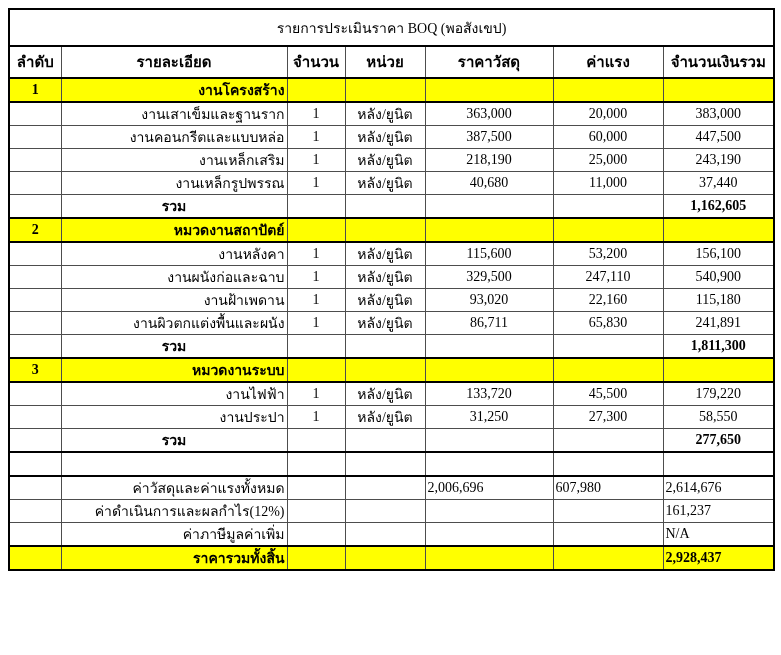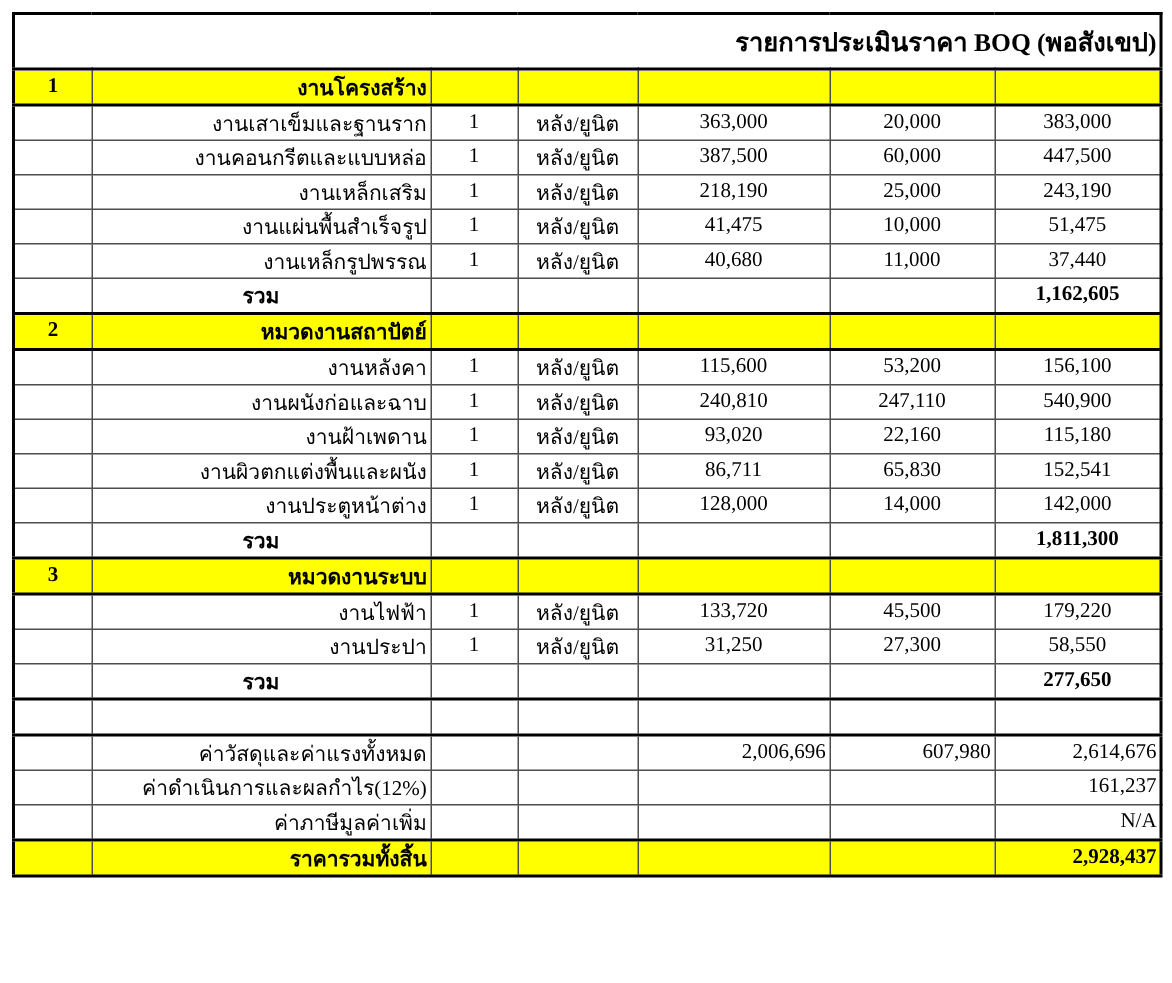--- a/index.html
+++ b/index.html
@@ -25,23 +25,23 @@
     font-size: 14px;
     font-weight: normal;
     height: 22px;
     padding: 0 2px;
     overflow: hidden;
     white-space: nowrap;
     vertical-align: middle;
   }
   tr.title-row td {
     height: 35px;
-    font-size: 17px;
-    font-weight: bold;
-    text-align: right;
+    font-size: 14px;
+    font-weight: normal;
+    text-align: center;
     border-bottom: 2px solid var(--frame, #000);
   }
   tr.header-row th {
     height: 30px;
     font-size: 15px;
     font-weight: bold;
     text-align: center;
     border-bottom: 2px solid var(--frame, #000);
   }
   tr.section td, tr.grand td {
@@ -53,40 +53,49 @@
   tr.sum td {
     font-weight: bold;
     border-bottom: 2px solid var(--frame, #000);
   }
   tr.blank td {
     border-top: 2px solid var(--frame, #000);
     border-bottom: 2px solid var(--frame, #000);
   }
   td.l { text-align: right; padding-left: 4px; }
   td.c { text-align: center; }
-  td.r { text-align: right; padding-right: 2px; }
+  td.r { text-align: left; padding-right: 2px; }
 </style>
 </head>
 <body>
 
 <div class="sheet">
   <table class="boq">
     <colgroup>
       <col style="width:52px">
         <col style="width:226px">
         <col style="width:58px">
       <col style="width:80px">
         <col style="width:128px">
         <col style="width:110px">
       <col style="width:111px">
     </colgroup>
     <thead>
       <tr class="title-row">
         <td colspan="7">รายการประเมินราคา BOQ (พอสังเขป)</td>
       </tr>
+      <tr class="header-row">
+        <th>ลำดับ</th>
+        <th>รายละเอียด</th>
+        <th>จำนวน</th>
+        <th>หน่วย</th>
+        <th>ราคาวัสดุ</th>
+        <th>ค่าแรง</th>
+        <th>จำนวนเงินรวม</th>
+      </tr>
     </thead>
     <tbody id="rows">
         <tr class="section">
           <td class="c">1</td>
           <td class="l">งานโครงสร้าง</td>
           <td class="c"></td>
           <td class="c"></td>
           <td class="c"></td>
           <td class="c"></td>
           <td class="c"></td>
@@ -113,29 +122,20 @@
           <td class="c"></td>
           <td class="l">งานเหล็กเสริม</td>
           <td class="c">1</td>
           <td class="c">หลัง/ยูนิต</td>
           <td class="c">218,190</td>
           <td class="c">25,000</td>
           <td class="c">243,190</td>
         </tr>
         <tr class="item">
           <td class="c"></td>
-          <td class="l">งานแผ่นพื้นสำเร็จรูป</td>
-          <td class="c">1</td>
-          <td class="c">หลัง/ยูนิต</td>
-          <td class="c">41,475</td>
-          <td class="c">10,000</td>
-          <td class="c">51,475</td>
-        </tr>
-        <tr class="item">
-          <td class="c"></td>
           <td class="l">งานเหล็กรูปพรรณ</td>
           <td class="c">1</td>
           <td class="c">หลัง/ยูนิต</td>
           <td class="c">40,680</td>
           <td class="c">11,000</td>
           <td class="c">37,440</td>
         </tr>
         <tr class="sum">
           <td class="c"></td>
           <td class="c">รวม</td>
@@ -161,50 +161,41 @@
           <td class="c">หลัง/ยูนิต</td>
           <td class="c">115,600</td>
           <td class="c">53,200</td>
           <td class="c">156,100</td>
         </tr>
         <tr class="item">
           <td class="c"></td>
           <td class="l">งานผนังก่อและฉาบ</td>
           <td class="c">1</td>
           <td class="c">หลัง/ยูนิต</td>
-          <td class="c">240,810</td>
+          <td class="c">329,500</td>
           <td class="c">247,110</td>
           <td class="c">540,900</td>
         </tr>
         <tr class="item">
           <td class="c"></td>
           <td class="l">งานฝ้าเพดาน</td>
           <td class="c">1</td>
           <td class="c">หลัง/ยูนิต</td>
           <td class="c">93,020</td>
           <td class="c">22,160</td>
           <td class="c">115,180</td>
         </tr>
         <tr class="item">
           <td class="c"></td>
           <td class="l">งานผิวตกแต่งพื้นและผนัง</td>
           <td class="c">1</td>
           <td class="c">หลัง/ยูนิต</td>
           <td class="c">86,711</td>
           <td class="c">65,830</td>
-          <td class="c">152,541</td>
-        </tr>
-        <tr class="item">
-          <td class="c"></td>
-          <td class="l">งานประตูหน้าต่าง</td>
-          <td class="c">1</td>
-          <td class="c">หลัง/ยูนิต</td>
-          <td class="c">128,000</td>
-          <td class="c">14,000</td>
-          <td class="c">142,000</td>
+          <td class="c">241,891</td>
         </tr>
         <tr class="sum">
           <td class="c"></td>
           <td class="c">รวม</td>
           <td class="c"></td>
           <td class="c"></td>
           <td class="c"></td>
           <td class="c"></td>
           <td class="c">1,811,300</td>
         </tr>

